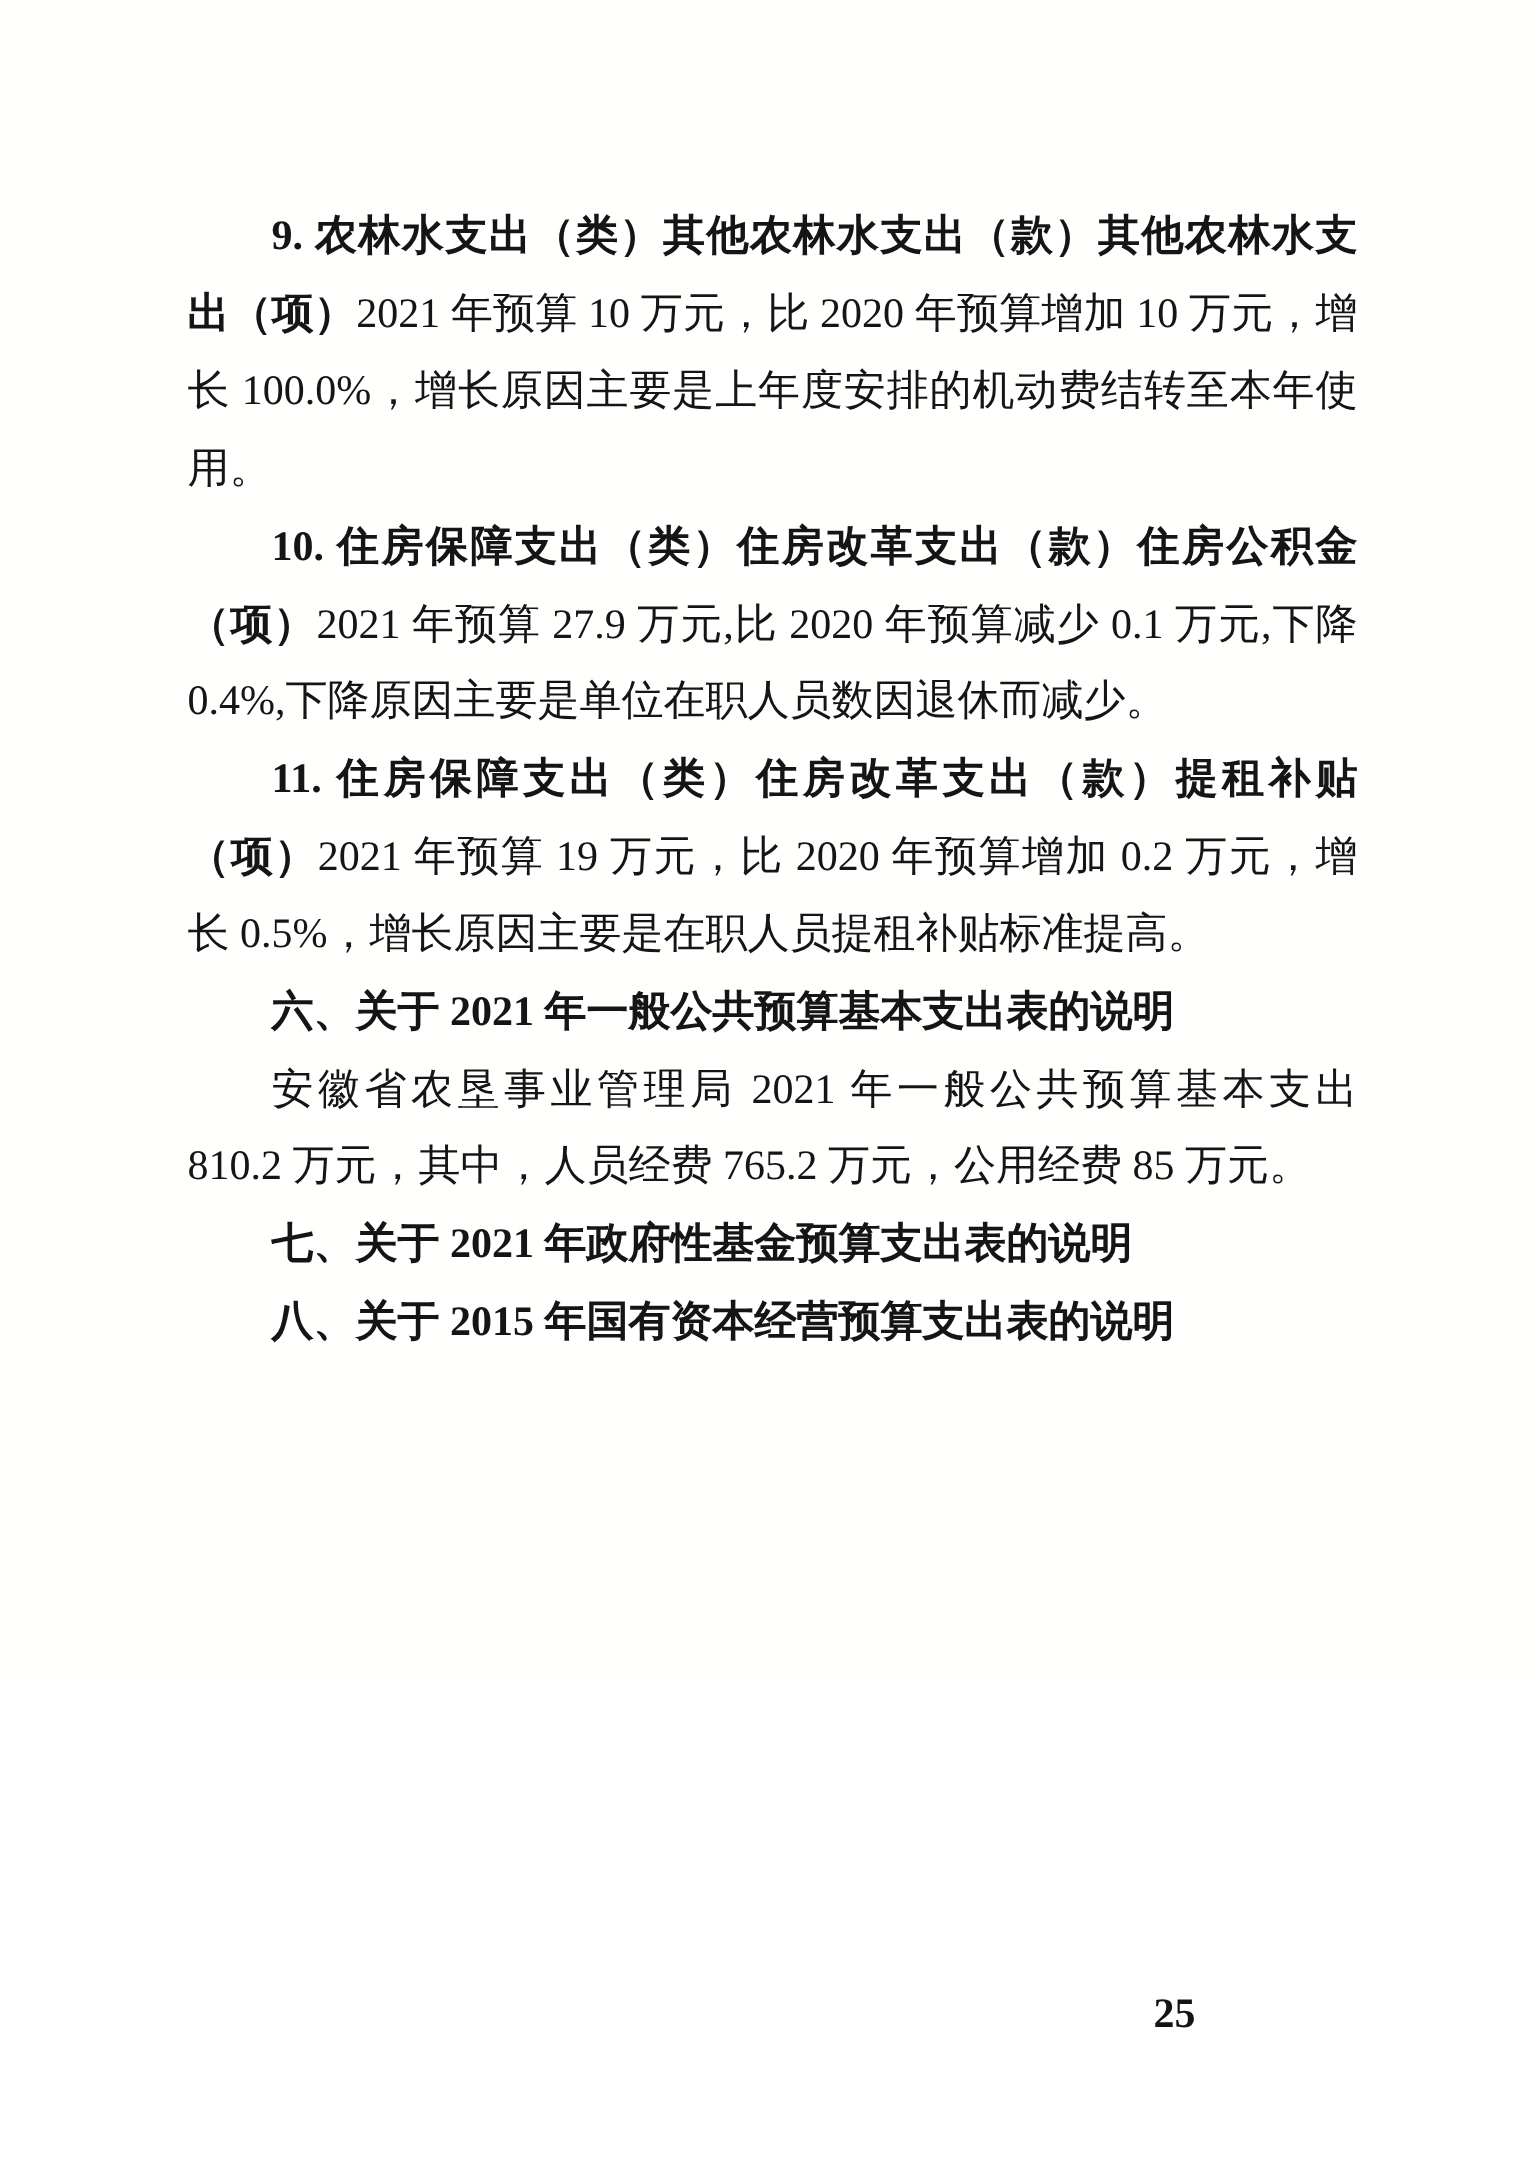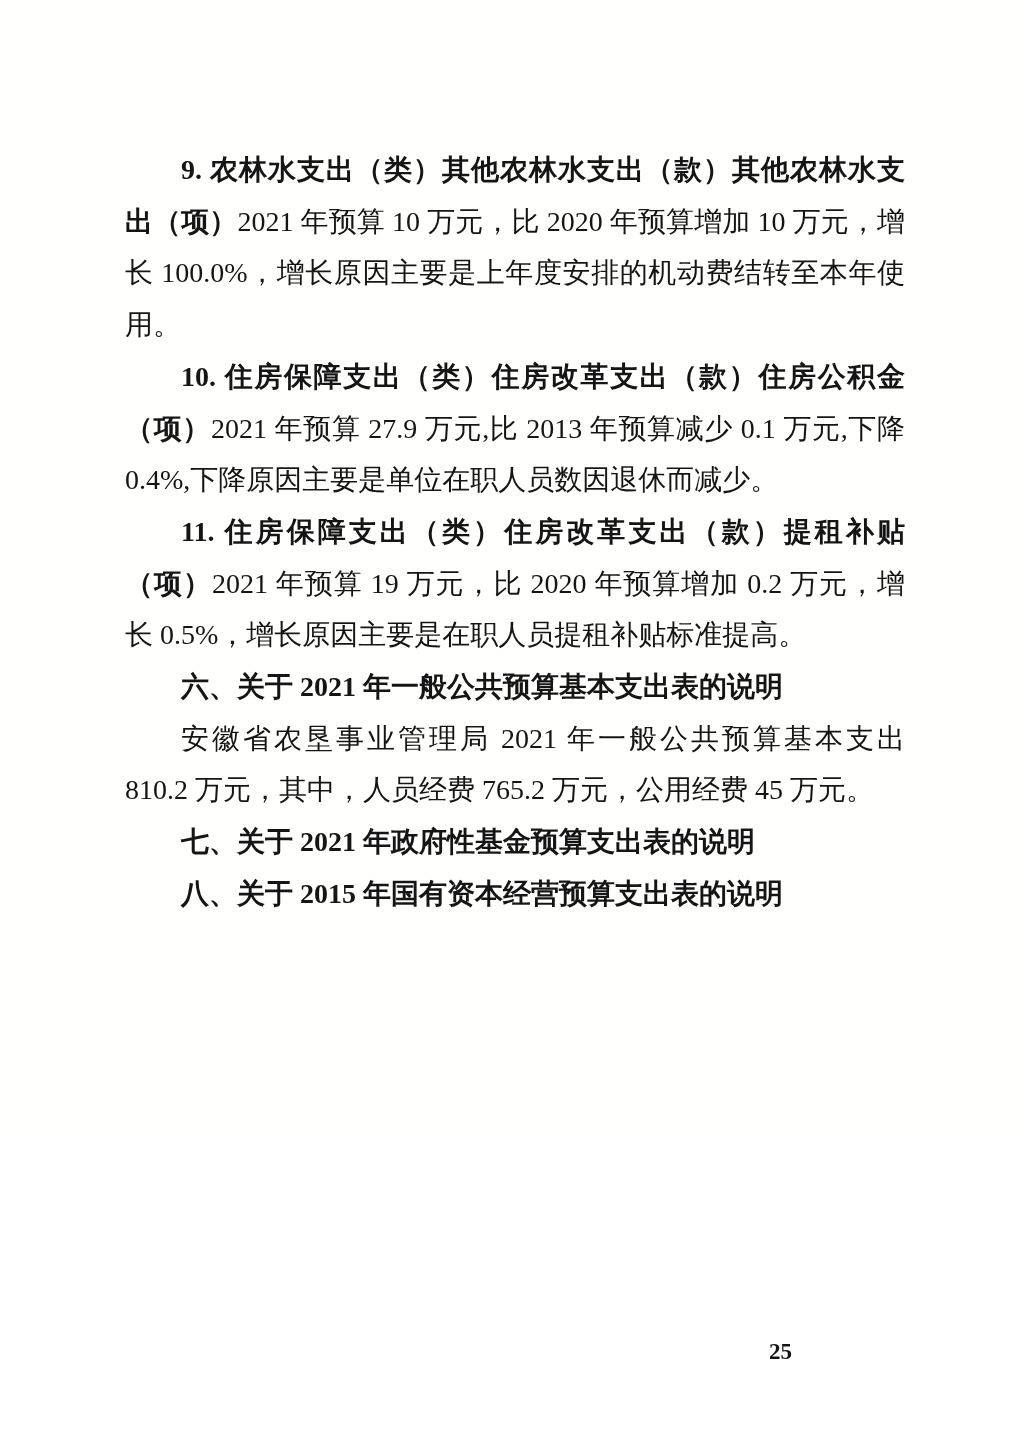--- a/index.html
+++ b/index.html
@@ -10,21 +10,21 @@
     width: 1024px;
     height: 1453px;
     background: #ffffff;
     position: relative;
     overflow: hidden;
     font-family: "Liberation Serif", "DejaVu Serif", serif;
     color: #151515;
   }
   .page {
     position: absolute;
-    left: 0; top: 12px;
+    left: 0; top: 0;
     width: 1024px;
     height: 1123px;
     background: #fffffe;
   }
   .doc-body {
     position: absolute;
     left: 125px;
     top: 132px;
     width: 780px;
   }
@@ -42,42 +42,42 @@
   }
   .para.section-heading {
     font-family: Liberation Serif, serif;
     font-weight: 700;
     text-align: left;
   }
   .page-number {
     position: absolute;
     left: 769px;
     top: 1327px;
-    font-size: 23px;
+    font-size: 28px;
     font-weight: 700;
     font-family: "Liberation Serif", "DejaVu Serif", serif;
     color: #141414;
   }
 </style>
 </head>
 <body>
 
 <div class="page">
 
   <div class="doc-body">
 
     <p class="para"><span class="b">9. 农林水支出（类）其他农林水支出（款）其他农林水支出（项）</span><span>2021 年预算 10 万元，比 2020 年预算增加 10 万元，增长 100.0%，增长原因主要是上年度安排的机动费结转至本年使用。</span></p>
 
-    <p class="para"><span class="b">10. 住房保障支出（类）住房改革支出（款）住房公积金（项）</span><span>2021 年预算 27.9 万元,比 2013 年预算减少 0.1 万元,下降 0.4%,下降原因主要是单位在职人员数因退休而减少。</span></p>
+    <p class="para"><span class="b">10. 住房保障支出（类）住房改革支出（款）住房公积金（项）</span><span>2021 年预算 27.9 万元,比 2020 年预算减少 0.1 万元,下降 0.4%,下降原因主要是单位在职人员数因退休而减少。</span></p>
 
     <p class="para"><span class="b">11. 住房保障支出（类）住房改革支出（款）提租补贴（项）</span><span>2021 年预算 19 万元，比 2020 年预算增加 0.2 万元，增长 0.5%，增长原因主要是在职人员提租补贴标准提高。</span></p>
 
     <p class="para section-heading"><span>六、关于 2021 年一般公共预算基本支出表的说明</span></p>
 
-    <p class="para"><span>安徽省农垦事业管理局 2021 年一般公共预算基本支出 810.2 万元，其中，人员经费 765.2 万元，公用经费 45 万元。</span></p>
+    <p class="para"><span>安徽省农垦事业管理局 2021 年一般公共预算基本支出 810.2 万元，其中，人员经费 765.2 万元，公用经费 85 万元。</span></p>
 
 
 
     <p class="para section-heading"><span>七、关于 2021 年政府性基金预算支出表的说明</span></p>
 
 
     <p class="para section-heading"><span>八、关于 2015 年国有资本经营预算支出表的说明</span></p>
 
   </div>
 

